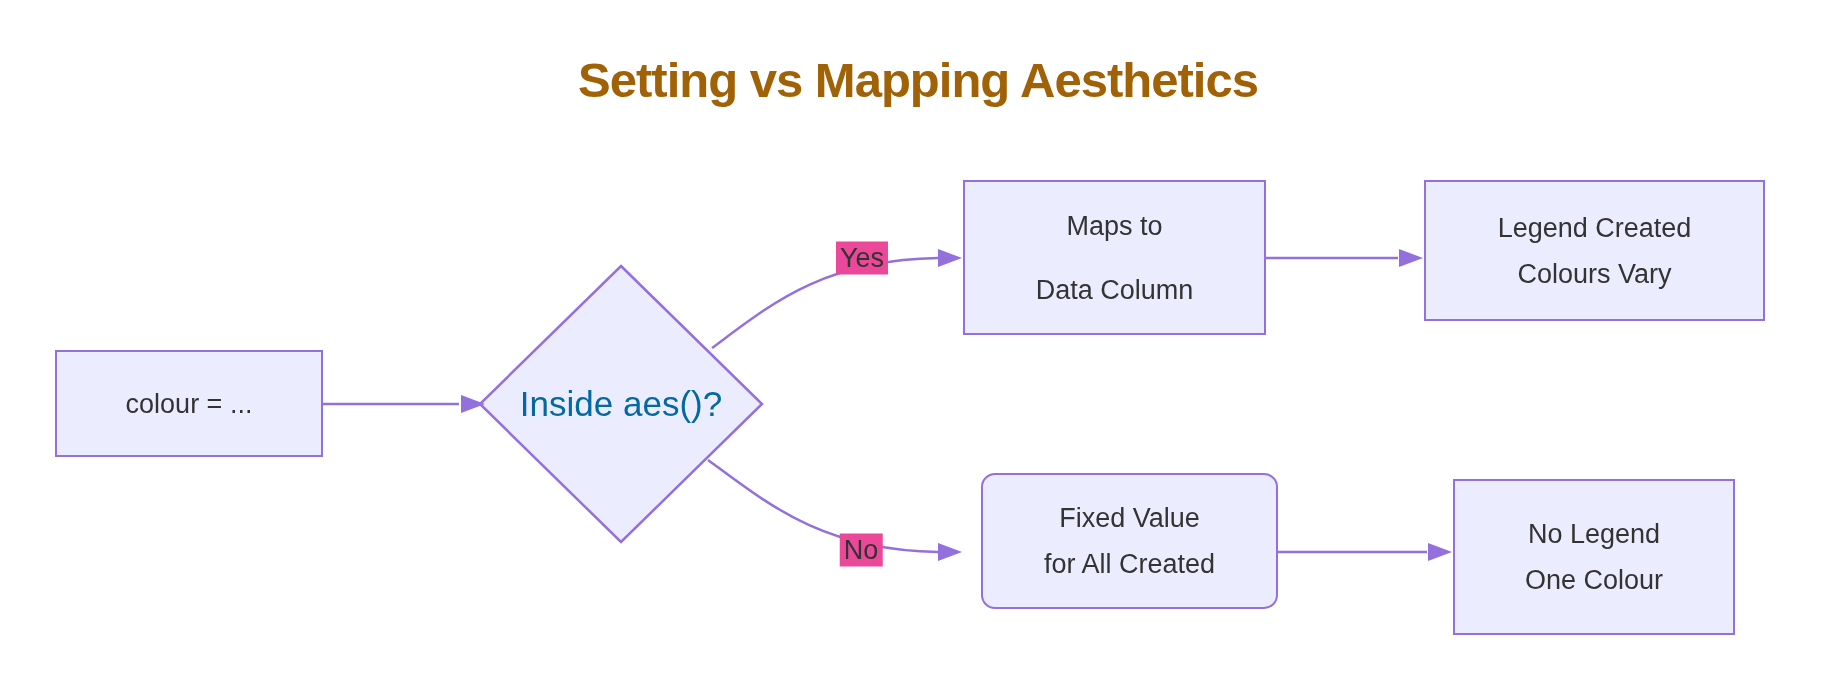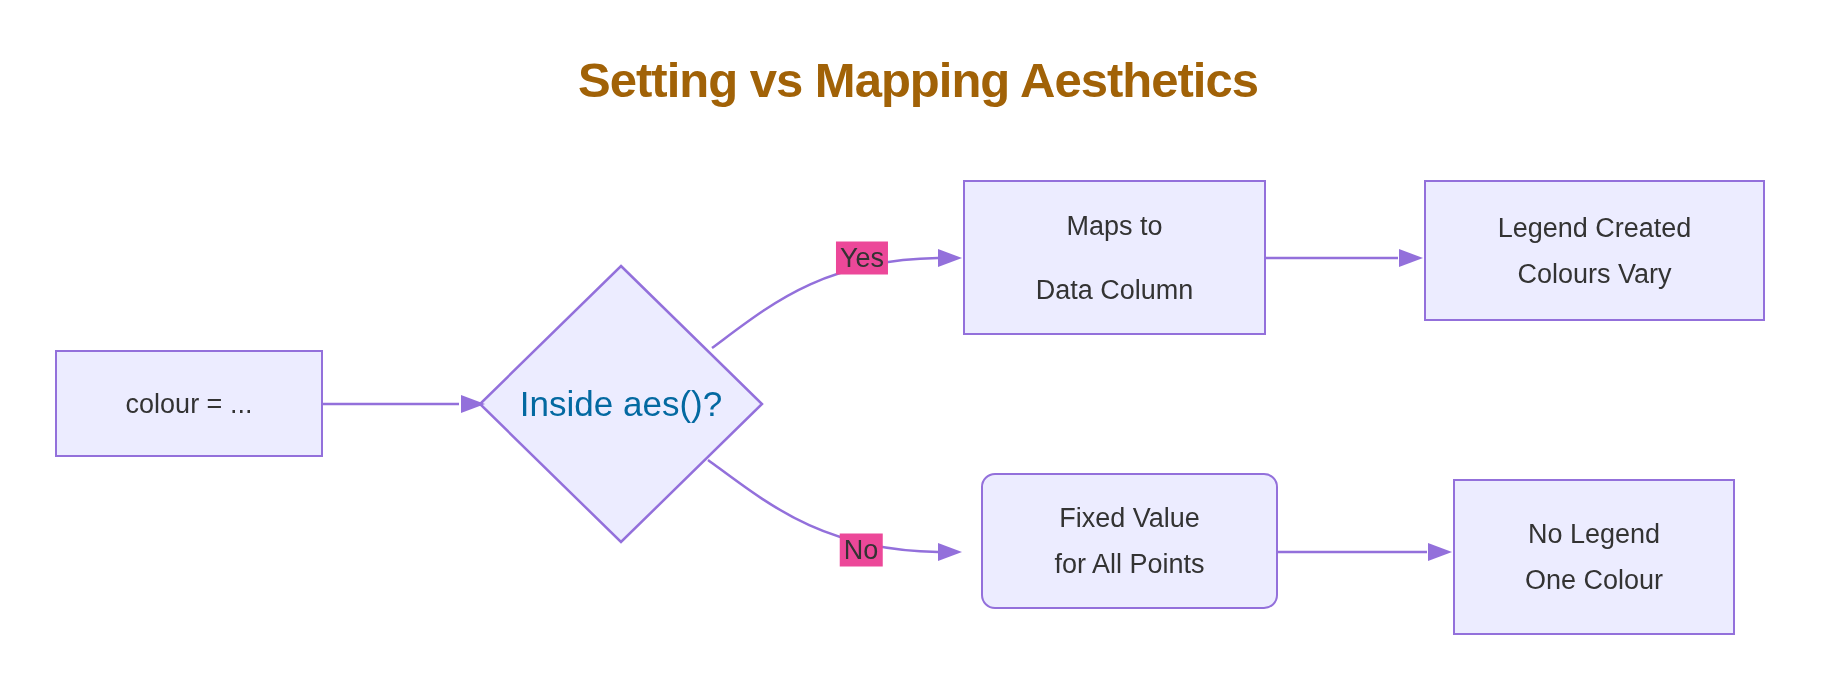--- a/index.html
+++ b/index.html
@@ -95,21 +95,21 @@
     <span>Data Column</span>
   </div>
 
   <div class="node" id="node-legend">
     <span>Legend Created</span>
     <span>Colours Vary</span>
   </div>
 
   <div class="node" id="node-fixed">
     <span>Fixed Value</span>
-    <span>for All Points</span>
+    <span>for All Created</span>
   </div>
 
   <div class="node" id="node-nolegend">
     <span>No Legend</span>
     <span>One Colour</span>
   </div>
 
   <div class="diamond-label">Inside aes()?</div>
 
   <div class="edge-label" id="edge-label-yes">Yes</div>

